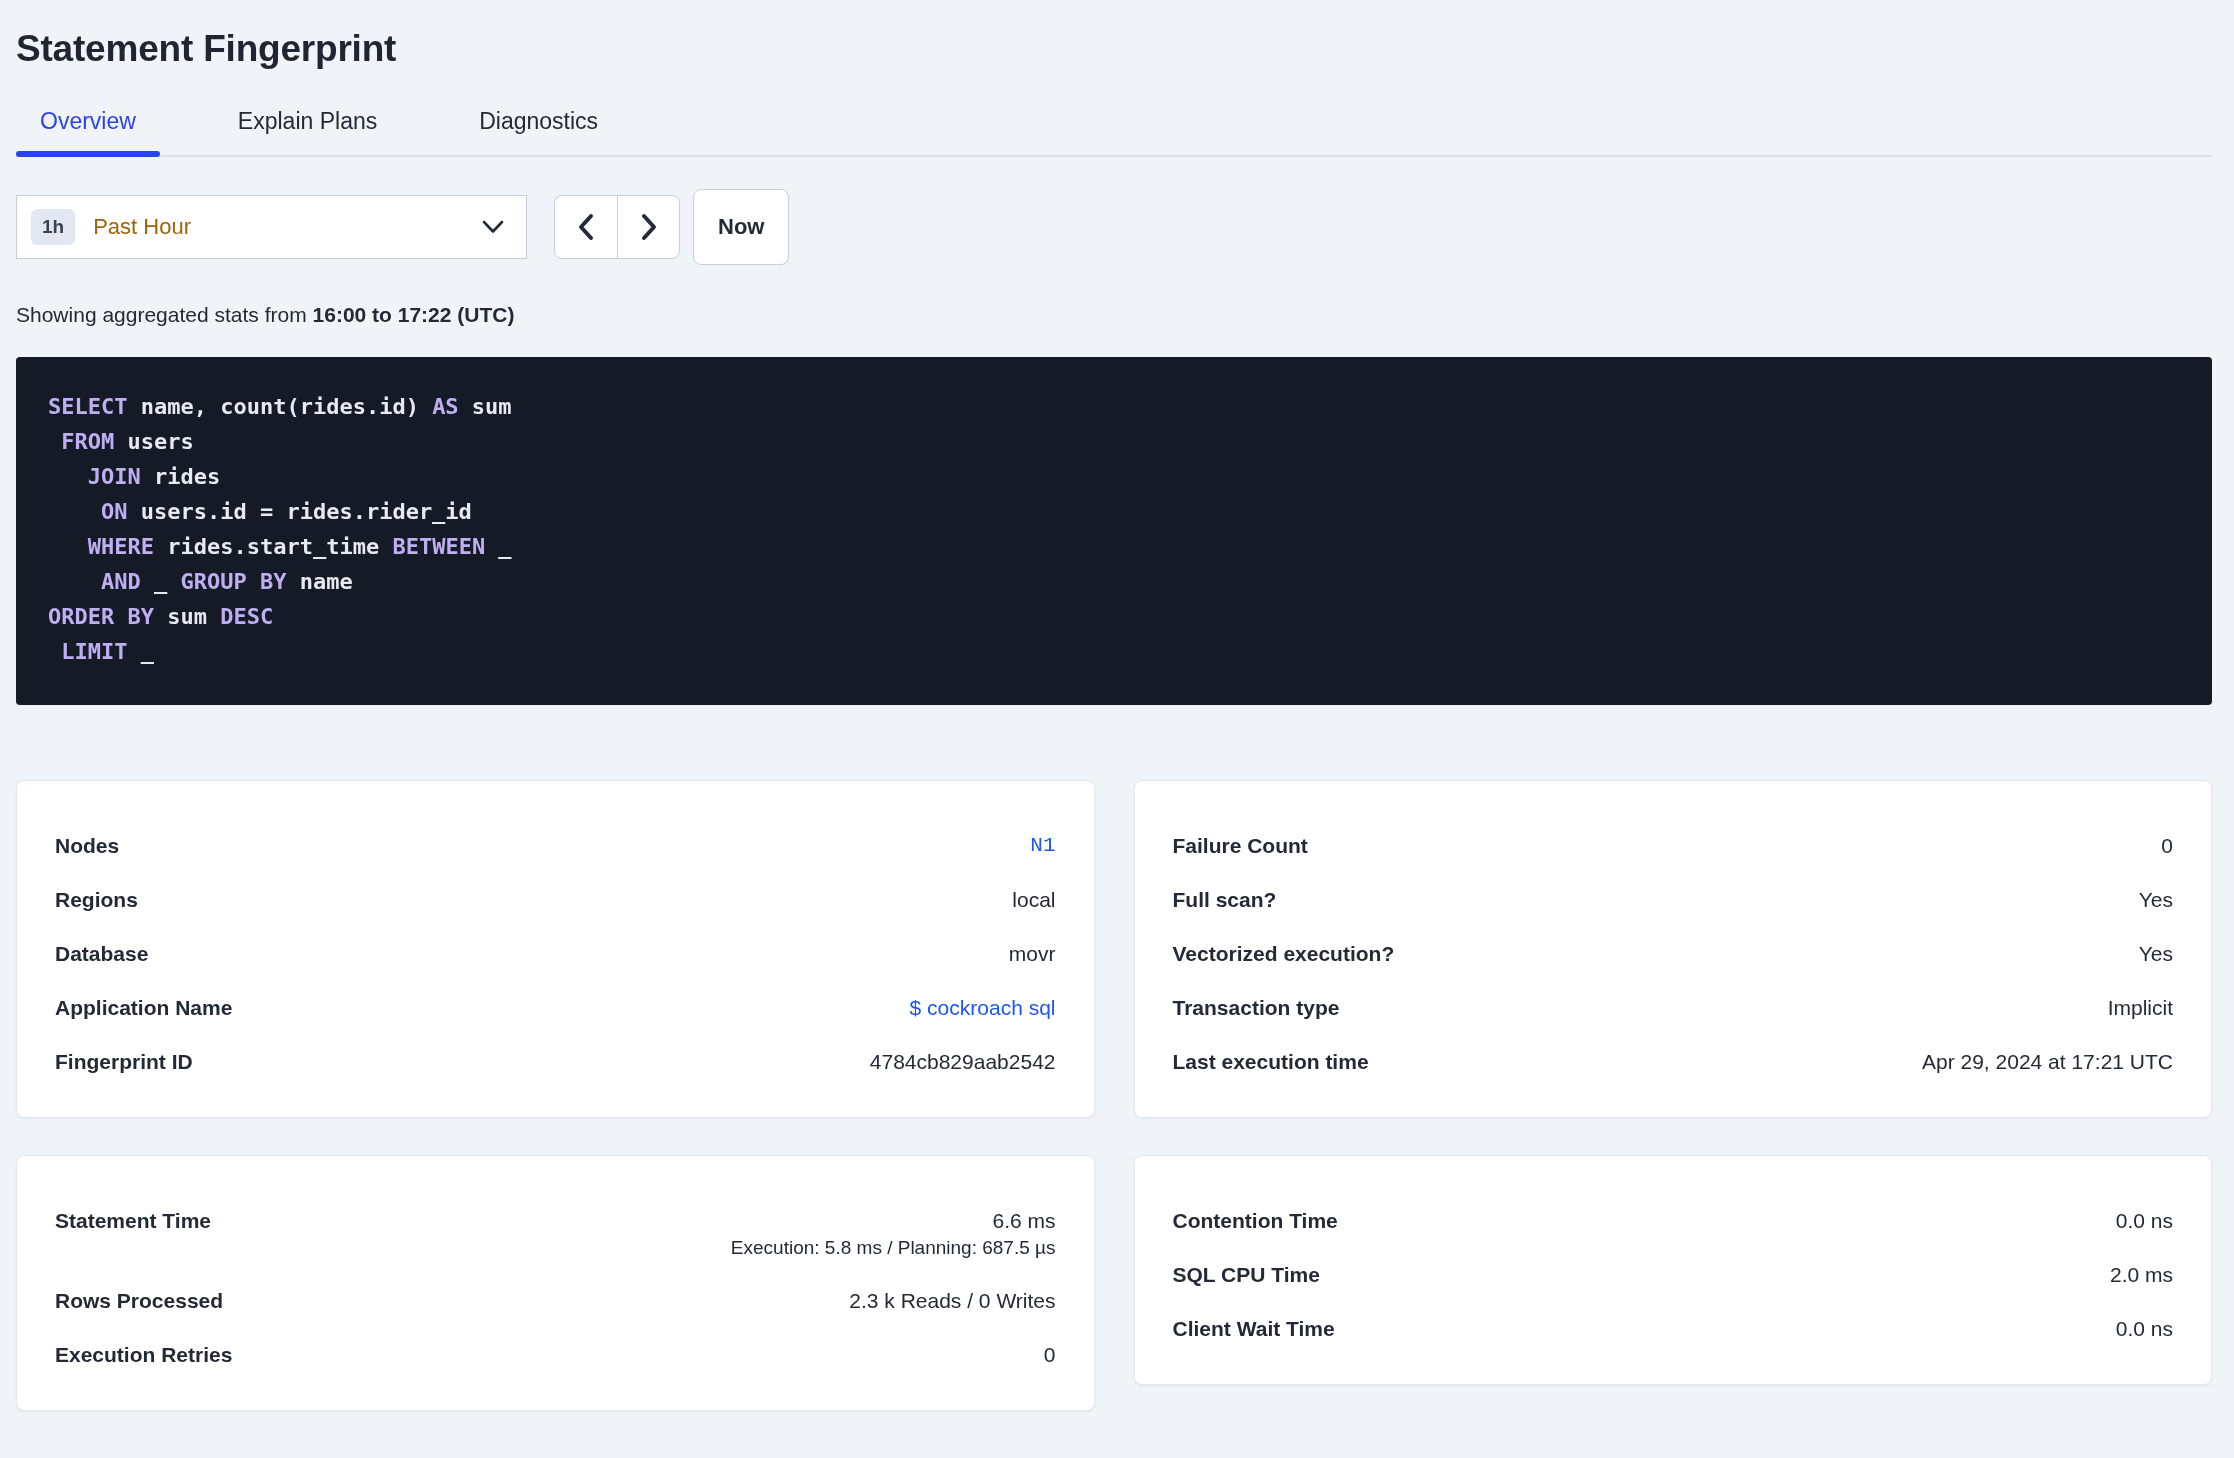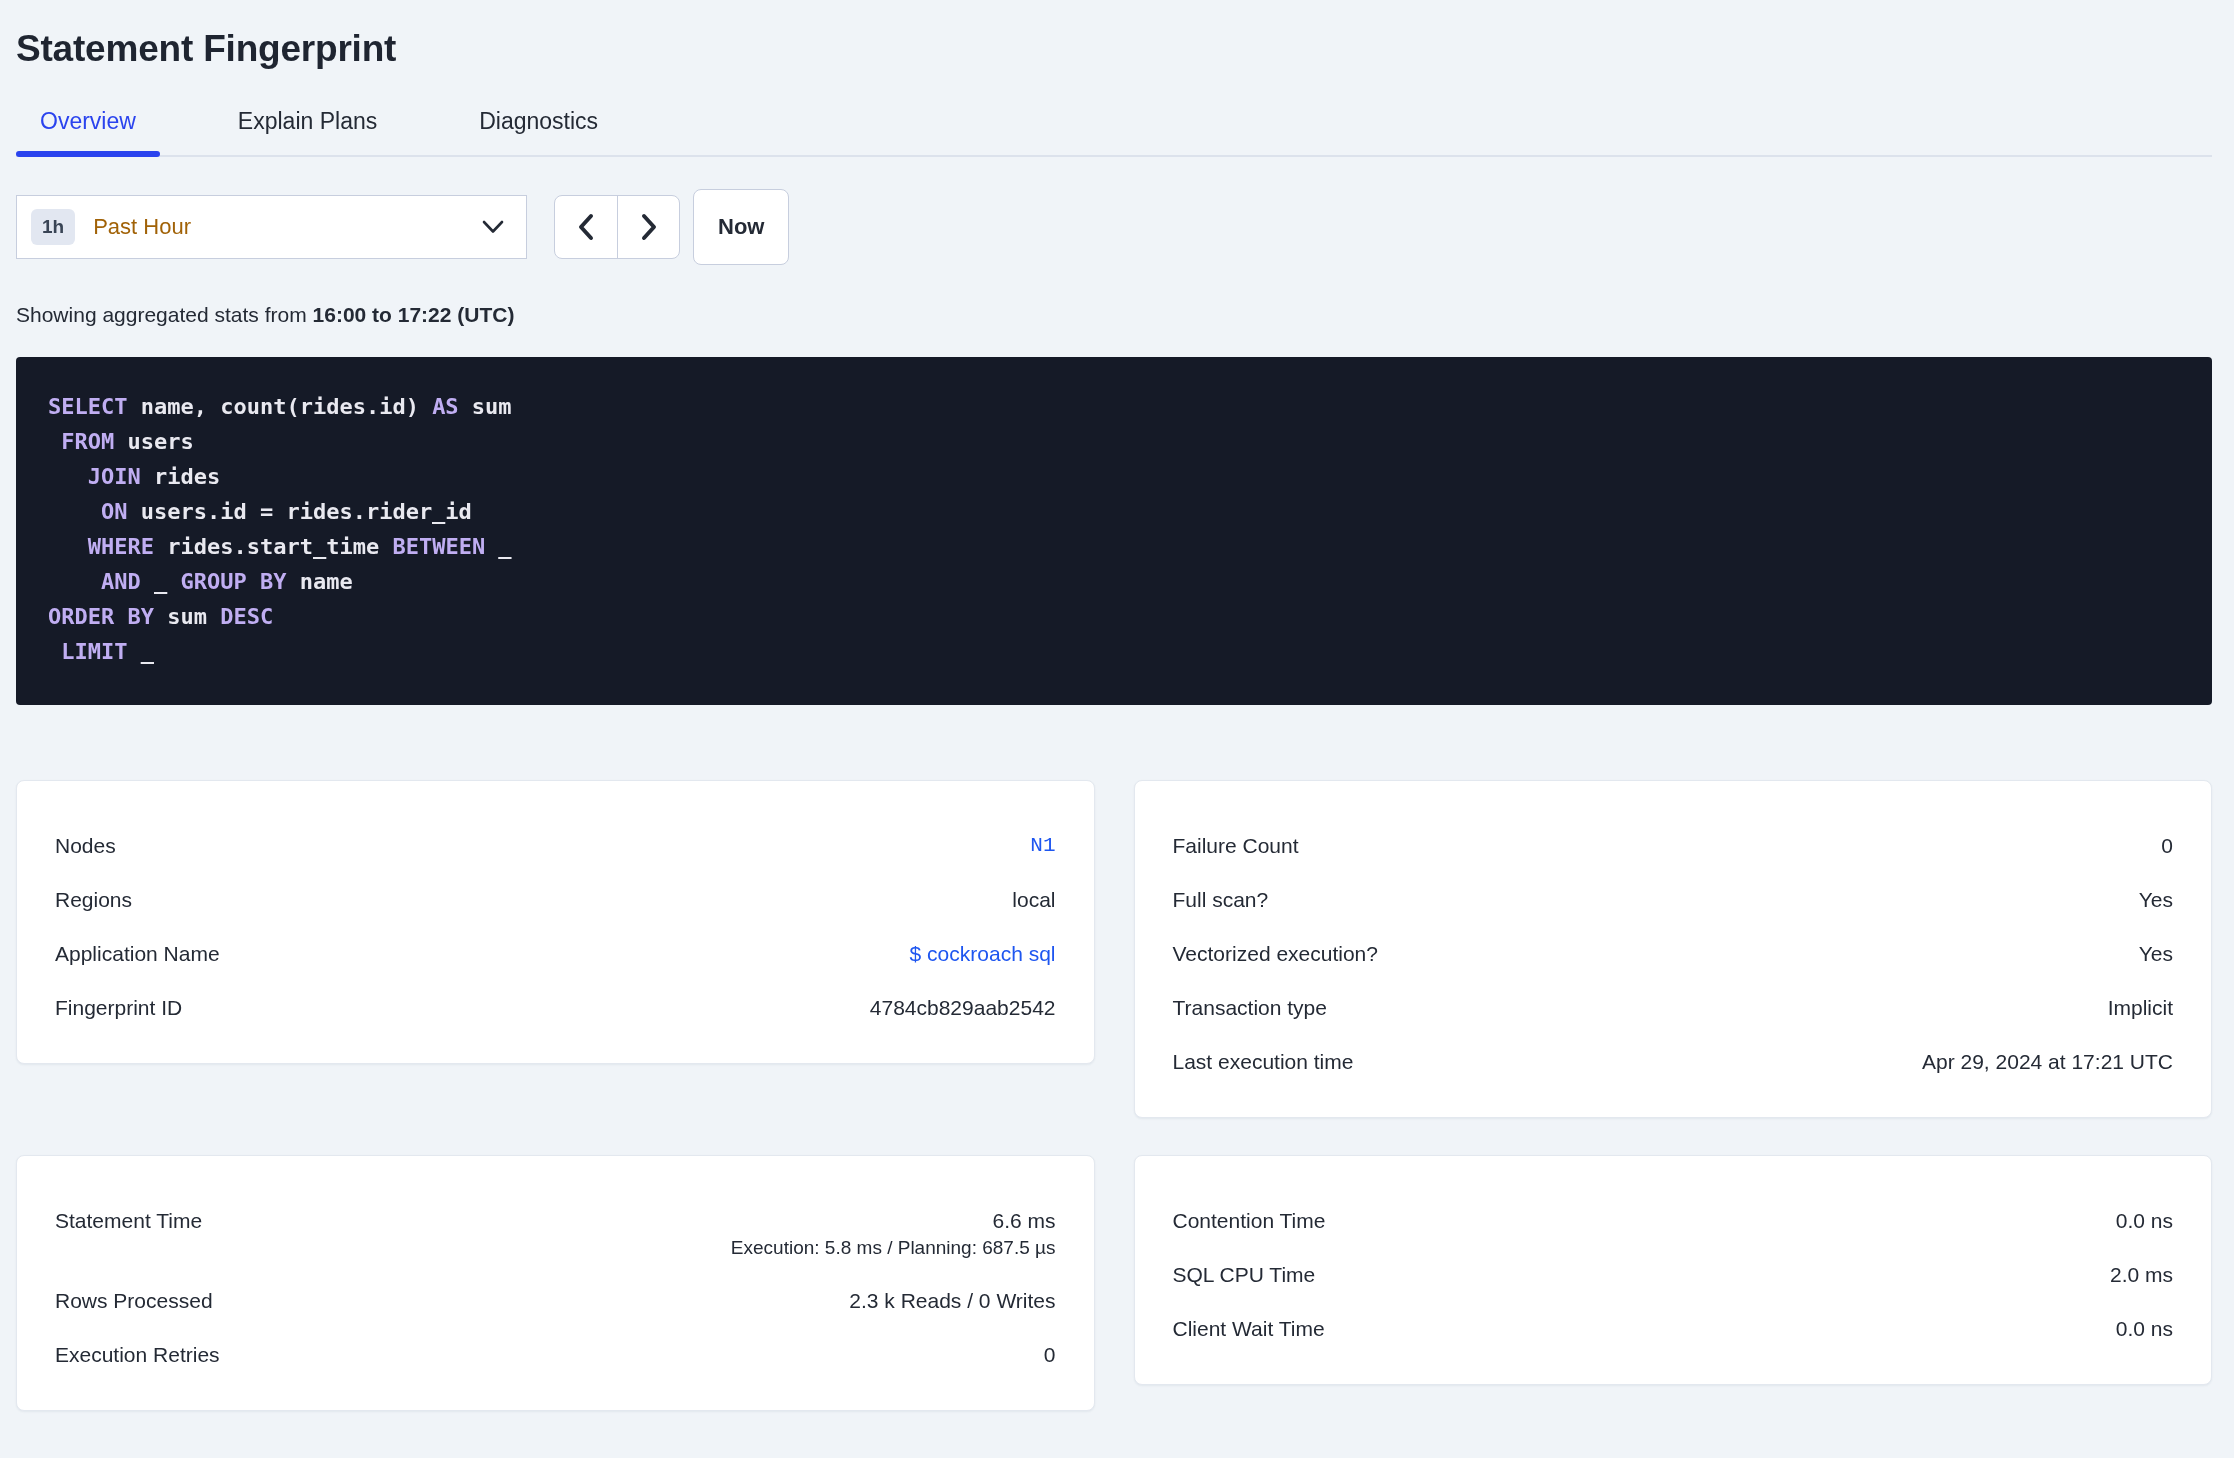--- a/index.html
+++ b/index.html
@@ -83,21 +83,21 @@
 
   
   .cards-row { display:grid; grid-template-columns:1fr 1fr; gap:39px; margin-top:75px; align-items:start; }
   .cards-row.second { margin-top:37px; }
   .card {
     background:#fff; border:1px solid #e3e8ef; border-radius:8px;
     padding:38px 38px 28px 38px;
     box-shadow:0 1px 2px rgba(67,90,111,0.08);
   }
   .detail-row { display:flex; justify-content:space-between; align-items:flex-start; }
-  .stat-label { font-size:21px; font-weight:400; color:#242a35; line-height:54px; white-space:nowrap; }
+  .stat-label { font-size:21px; font-weight:700; color:#242a35; line-height:54px; white-space:nowrap; }
   .stat-value-wrap { text-align:right; }
   .stat-value { font-size:21px; color:#242a35; line-height:54px; }
   .stat-value.link { color:#1e56f0; cursor:pointer; }
   .stat-value.mono { font-family:Liberation Mono, monospace; font-size:21px; }
   .stat-sub { font-size:19px; color:#242a35; line-height:24px; margin-top:-12px; padding-bottom:14px; }
 
   svg { display:block; }
 </style>
 </head>
 <body>
@@ -166,20 +166,26 @@
             <div class="stat-value link mono">N1</div>
           </div>
         </div>
         <div class="detail-row">
           <div class="stat-label">Regions</div>
           <div class="stat-value-wrap">
             <div class="stat-value">local</div>
           </div>
         </div>
         <div class="detail-row">
+          <div class="stat-label">Database</div>
+          <div class="stat-value-wrap">
+            <div class="stat-value">movr</div>
+          </div>
+        </div>
+        <div class="detail-row">
           <div class="stat-label">Application Name</div>
           <div class="stat-value-wrap">
             <div class="stat-value link">$ cockroach sql</div>
           </div>
         </div>
         <div class="detail-row">
           <div class="stat-label">Fingerprint ID</div>
           <div class="stat-value-wrap">
             <div class="stat-value">4784cb829aab2542</div>
           </div>

